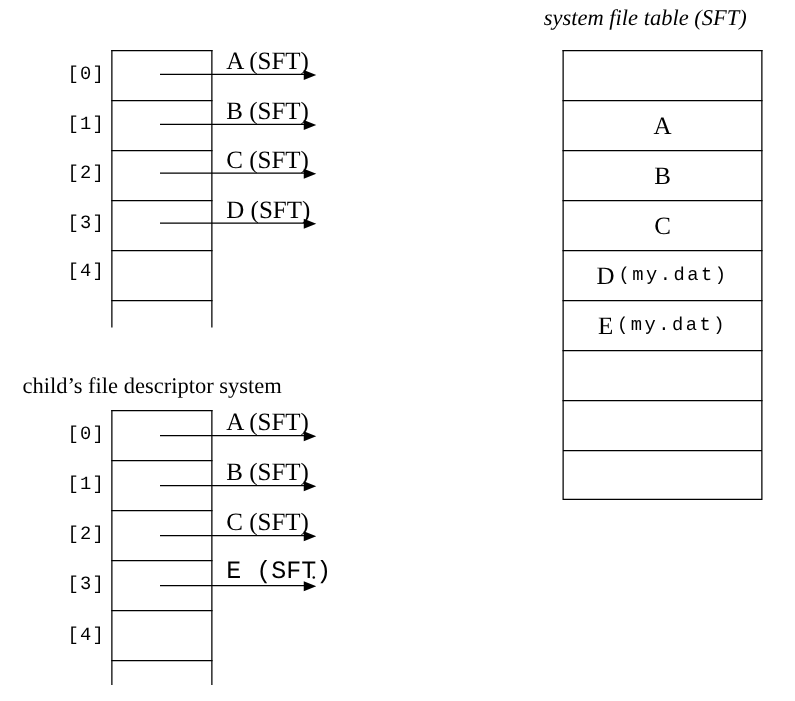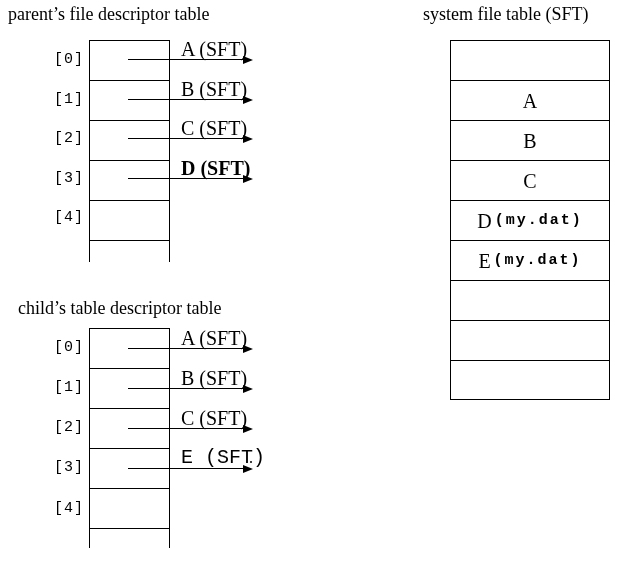--- a/index.html
+++ b/index.html
@@ -44,31 +44,30 @@
     box-sizing:border-box; width:160px; height:40px;
     border:1px solid #000; border-bottom:0;
     display:flex; align-items:center; justify-content:center;
   }
   .sft-cell.last { border-bottom:1px solid #000; }
   .sft-entry { font-size:20px; line-height:22px; }
   .sft-file {
     font-family:"Liberation Mono", monospace; font-size:15px;
     letter-spacing:2px; line-height:18px;
   }
-  .sft-file:not(:empty) { margin-left:3px;font-weight:bold; }
+  .sft-file:not(:empty) { margin-left:3px; }
   .dot {
     position:absolute; width:2px; height:2px; background:#000; border-radius:50%;
   }
 </style>
 </head>
 <body>
 
 <div class="canvas">
 
-  <div class="title" style="left:8px; top:4px;">parent’s file descriptor table</div>
 
   <div class="fd-col" style="left:89px; top:40px;">
     <div class="fd-cell"></div>
     <div class="fd-cell"></div>
     <div class="fd-cell"></div>
     <div class="fd-cell"></div>
     <div class="fd-cell"></div>
     <div class="fd-cont" style="height:22px;"></div>
   </div>
 
@@ -93,23 +92,23 @@
   <div class="arrow" style="left:128px; top:135px;">
     <div class="shaft"></div>
     <div class="head"></div>
   </div>
   <div class="arrow-label" style="top:119px;">C (SFT)</div>
 
   <div class="arrow" style="left:128px; top:175px;">
     <div class="shaft"></div>
     <div class="head"></div>
   </div>
-  <div class="arrow-label" style="top:159px;font-weight:bold;">D (SFT)</div>
+  <div class="arrow-label" style="top:159px;">D (SFT)</div>
 
-  <div class="title" style="left:18px; top:298px;">child’s table descriptor table</div>
+  <div class="title" style="left:18px; top:298px;">child’s file descriptor system</div>
 
   <div class="fd-col" style="left:89px; top:328px;">
     <div class="fd-cell"></div>
     <div class="fd-cell"></div>
     <div class="fd-cell"></div>
     <div class="fd-cell"></div>
     <div class="fd-cell"></div>
     <div class="fd-cont" style="height:20px;"></div>
   </div>
 
@@ -137,21 +136,21 @@
   </div>
   <div class="arrow-label" style="top:409px;">C (SFT)</div>
 
   <div class="arrow" style="left:128px; top:465px;">
     <div class="shaft"></div>
     <div class="head"></div>
   </div>
   <div class="arrow-label" style="top:449px;font-family:Liberation Mono, monospace;">E (SFT)</div>
   <div class="dot" style="left:250px; top:461px;"></div>
 
-  <div class="title" style="left:423px; top:4px;">system file table (SFT)</div>
+  <div class="title" style="left:435px; top:4px;font-style:italic;">system file table (SFT)</div>
 
   <div class="sft-col">
     <div class="sft-cell">
       <span class="sft-entry"></span>
       <span class="sft-file"></span>
     </div>
     <div class="sft-cell">
       <span class="sft-entry">A</span>
       <span class="sft-file"></span>
     </div>

